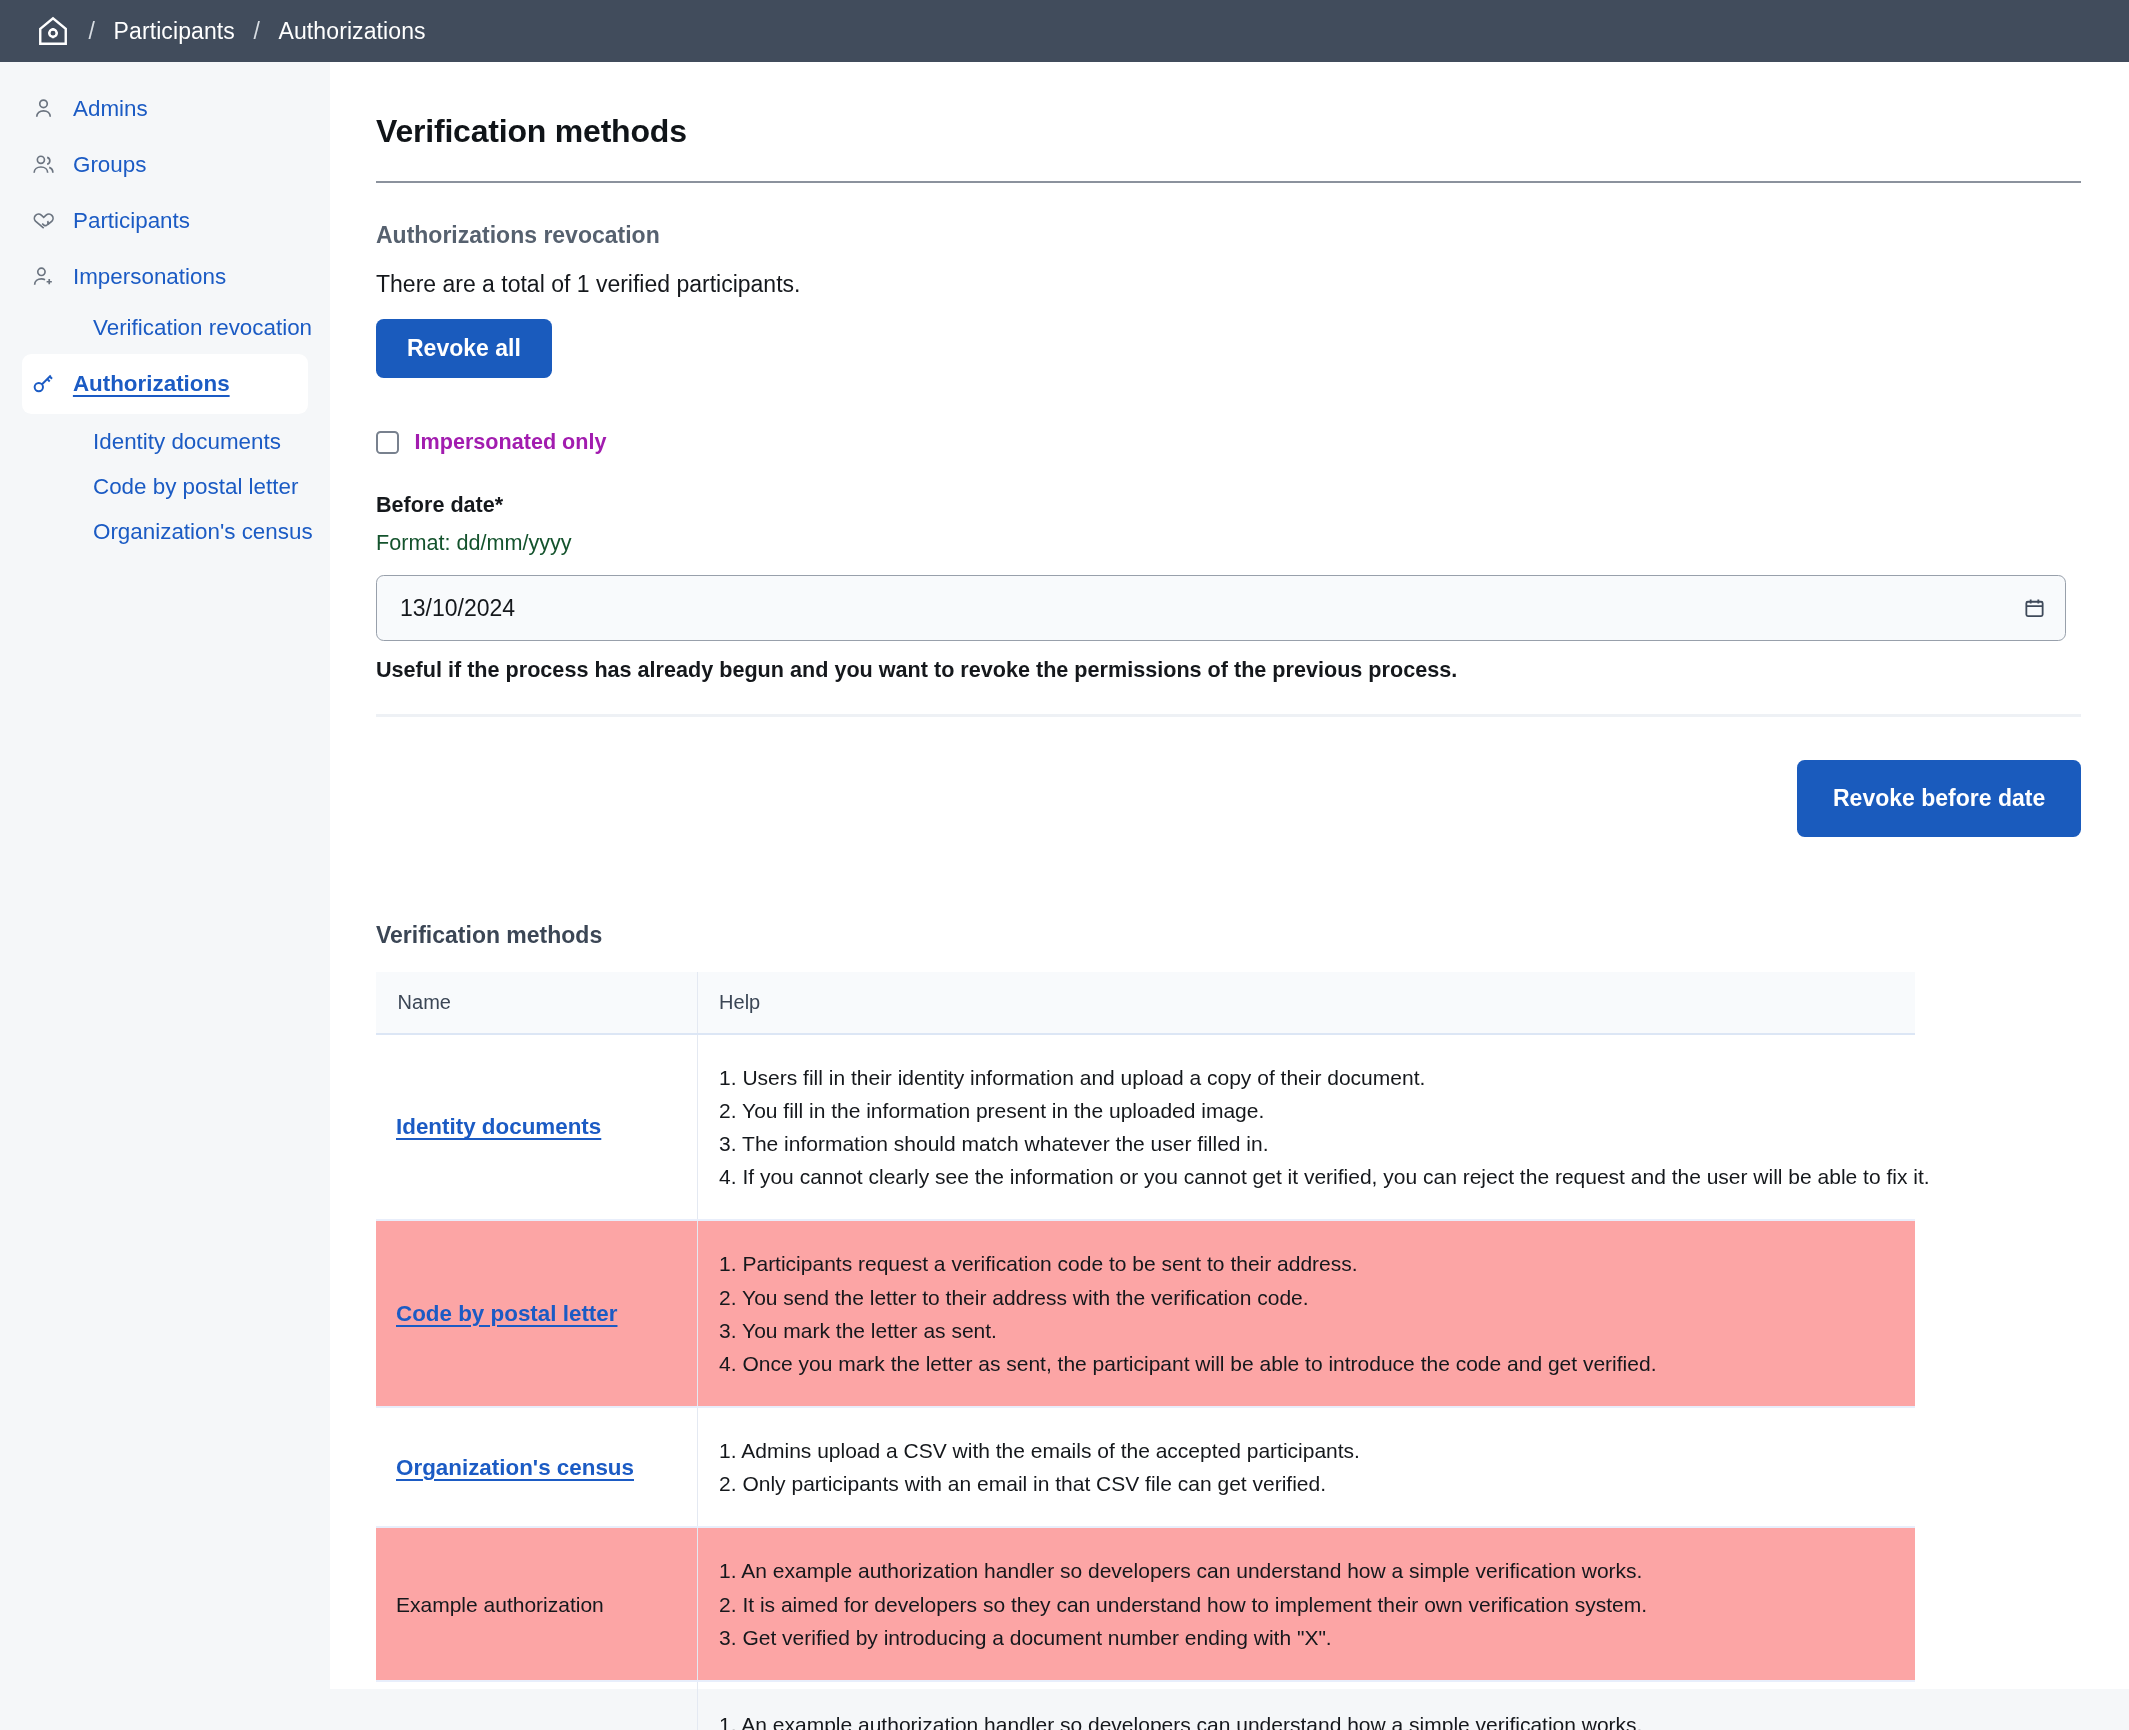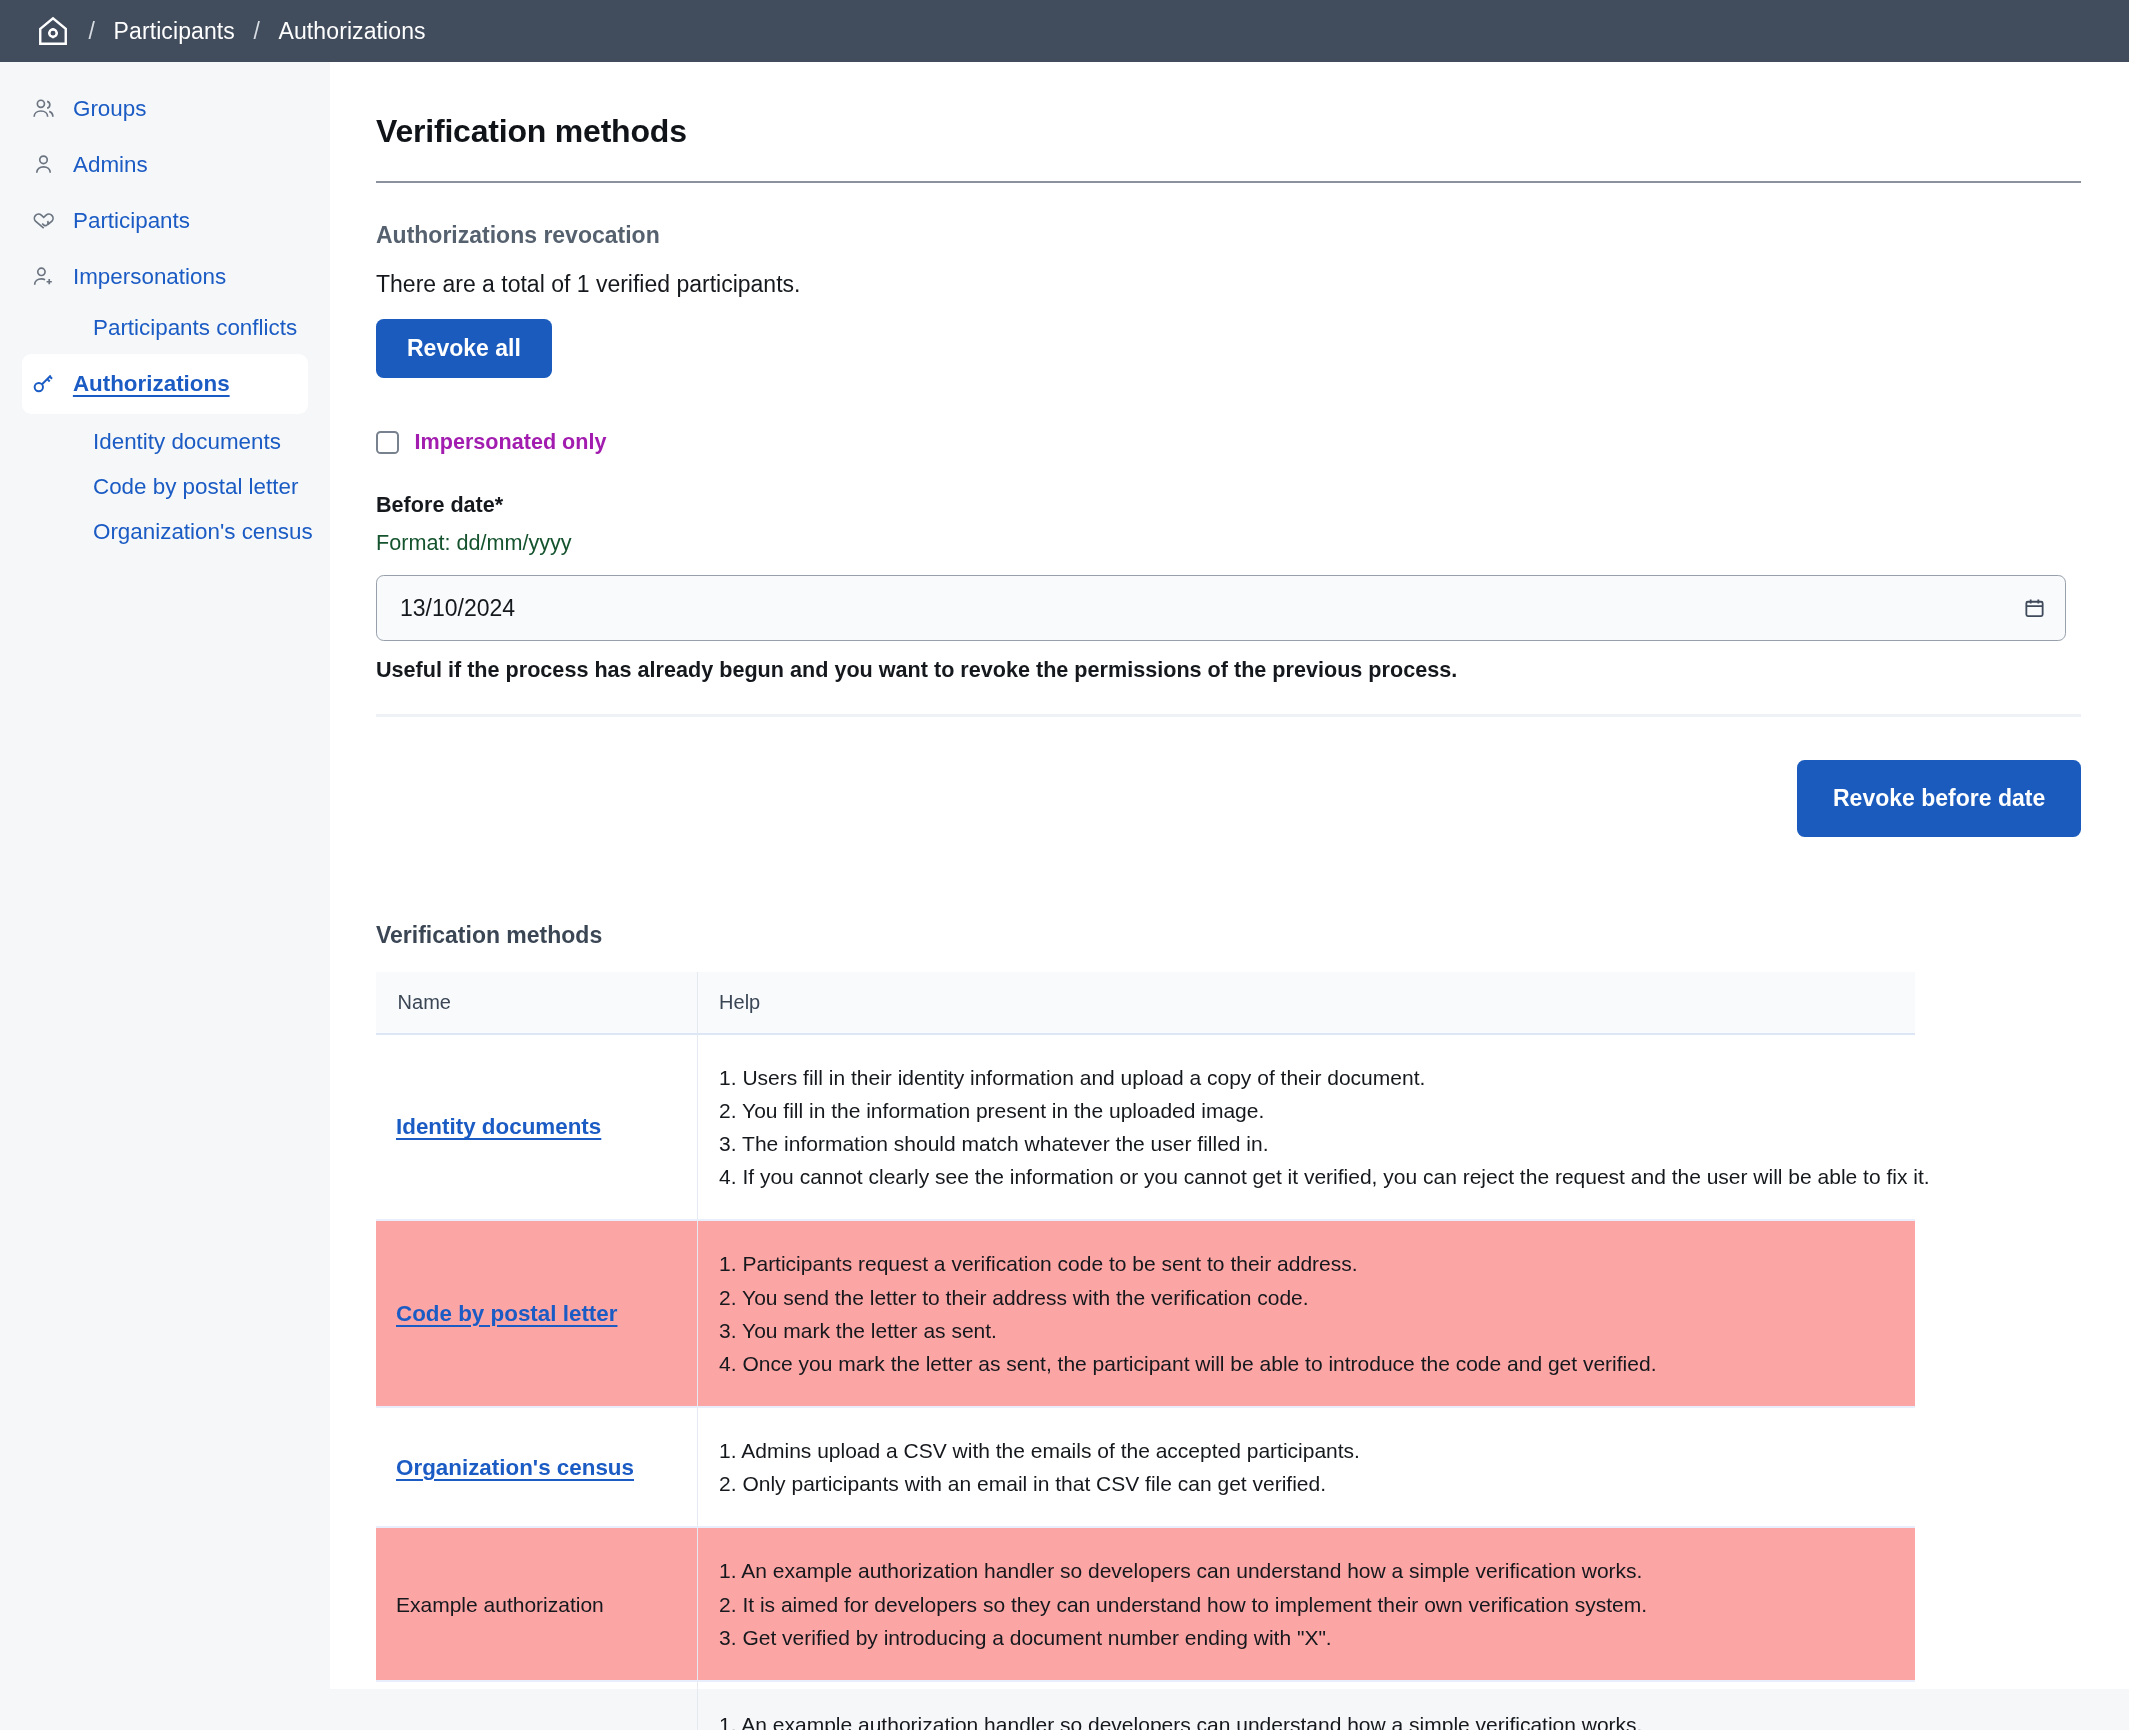--- a/index.html
+++ b/index.html
@@ -261,54 +261,54 @@
   <span class="crumb-sep">/</span>
   <a class="crumb" href="#">Authorizations</a>
 </div>
 
 <div class="shell">
 
   <nav class="sidebar">
 
     <a class="nav-item" href="#">
       <svg class="ico" viewBox="0 0 24 24" fill="none" stroke="#6b7480" stroke-width="1.6">
+        <circle cx="12" cy="7.5" r="3.6"></circle>
+        <path d="M5.5 20c0-3.6 2.9-5.8 6.5-5.8s6.5 2.2 6.5 5.8"></path>
+      </svg>
+      <span class="nav-label">Admins</span>
+    </a>
+
+    <a class="nav-item" href="#">
+      <svg class="ico" viewBox="0 0 24 24" fill="none" stroke="#6b7480" stroke-width="1.6">
         <circle cx="9.5" cy="7.5" r="3.4"></circle>
         <path d="M3 20c0-3.5 2.8-5.6 6.5-5.6S16 16.5 16 20"></path>
         <path d="M15.5 5.2a3.4 3.4 0 0 1 0 6.6M17.5 14.8c2.2.7 3.5 2.5 3.5 5.2"></path>
       </svg>
       <span class="nav-label">Groups</span>
-    </a>
-
-    <a class="nav-item" href="#">
-      <svg class="ico" viewBox="0 0 24 24" fill="none" stroke="#6b7480" stroke-width="1.6">
-        <circle cx="12" cy="7.5" r="3.6"></circle>
-        <path d="M5.5 20c0-3.6 2.9-5.8 6.5-5.8s6.5 2.2 6.5 5.8"></path>
-      </svg>
-      <span class="nav-label">Admins</span>
     </a>
 
     <a class="nav-item" href="#">
       <svg class="ico" viewBox="0 0 24 24" fill="none" stroke="#6b7480" stroke-width="1.6">
         <path d="M12.2 19.3 4.3 12.6a4 4 0 0 1 5.6-5.7l2.3 2 2.3-2a4 4 0 0 1 5.6 5.7l-4 3.4"></path>
         <path d="M15.8 12.6a2.6 2.6 0 0 1-3.6 3.7l-1.5-1.4"></path>
       </svg>
       <span class="nav-label">Participants</span>
     </a>
 
     <a class="nav-item" href="#">
       <svg class="ico" viewBox="0 0 24 24" fill="none" stroke="#6b7480" stroke-width="1.6">
         <circle cx="10" cy="7.5" r="3.5"></circle>
         <path d="M3.5 20c0-3.5 2.9-5.7 6.5-5.7 1.3 0 2.5.3 3.5.8"></path>
         <path d="M17.5 14.5v5M15 17h5"></path>
       </svg>
       <span class="nav-label">Impersonations</span>
     </a>
 
     <a class="nav-sub" href="#">
-      <span class="nav-label">Participants conflicts</span>
+      <span class="nav-label">Verification revocation</span>
     </a>
 
     <a class="nav-item active" href="#">
       <svg class="ico" viewBox="0 0 24 24" fill="none" stroke="#1b5bc4" stroke-width="1.9">
         <circle cx="7.5" cy="14.5" r="4"></circle>
         <path d="M10.6 11.7 19 3.4M15.6 6.7l2.4 2.4M18 4.3l2.2 2.2"></path>
       </svg>
       <span class="nav-label">Authorizations</span>
     </a>
 

